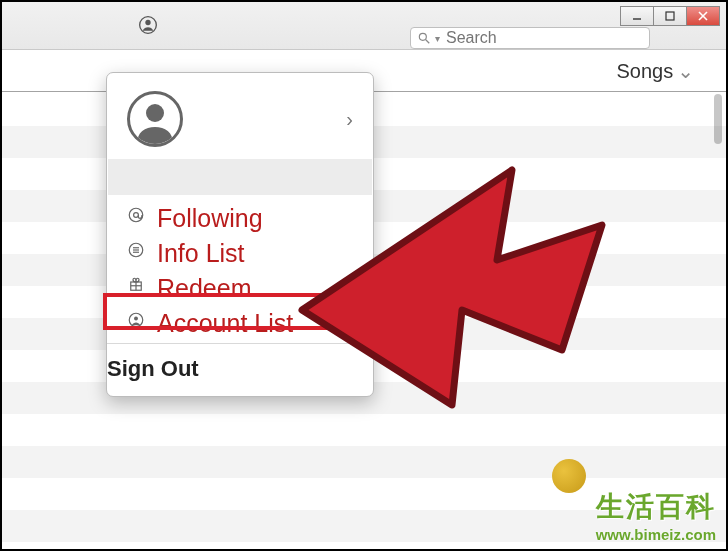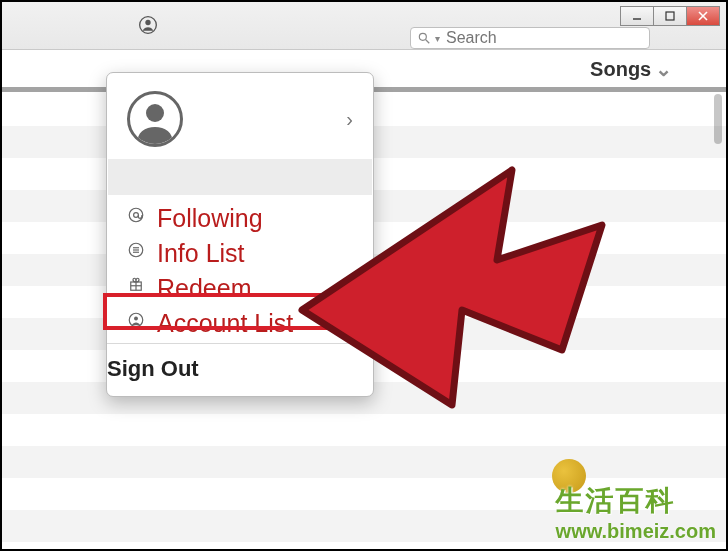--- a/index.html
+++ b/index.html
@@ -19,21 +19,21 @@
 
   
   .acct-icon{position:absolute;left:136px;top:13px;color:#555}
 
   
   .search{position:absolute;right:76px;top:25px;width:240px;height:22px;background:#fff;border:1px solid #bfbfbf;border-radius:4px;display:flex;align-items:center;padding:0 6px;color:#9a9a9a}
   .search input{border:0;outline:0;flex:1;font-size:16px;background:transparent;color:#3b82f6}
   .search svg{margin-right:4px;flex:0 0 auto}
 
   
-  .subbar{height:42px;border-bottom:5px solid #a3a3a3;display:flex;justify-content:flex-end;align-items:center;padding-right:54px;font-size:20px;color:#333;font-weight:700}
+  .subbar{height:42px;border-bottom:1px solid #a3a3a3;display:flex;justify-content:flex-end;align-items:center;padding-right:32px;font-size:20px;color:#333;font-weight:400}
   .subbar .chev{margin-left:4px;color:#888}
 
   
   .rows{position:absolute;left:0;right:0;top:92px;bottom:0}
   .row{height:32px}
   .row.alt{background:#f3f3f3}
 
   
   .vscroll{position:absolute;right:4px;top:92px;width:8px;height:50px;border-radius:4px;background:rgba(0,0,0,.22)}
 
@@ -52,23 +52,23 @@
   .pop .sep{height:1px;background:#d9d9d9;margin:2px 0}
   .pop .signout{padding:10px 0 14px;font-size:22px;font-weight:600;color:#222}
 
   
   .hl{position:absolute;left:101px;top:291px;width:274px;height:37px;border:4px solid #d81f2a;pointer-events:none}
 
   
   .bigarrow{position:absolute;left:280px;top:148px;width:330px;height:280px;pointer-events:none}
 
   
-  .wm{position:absolute;right:10px;bottom:6px;text-align:left}
+  .wm{position:absolute;right:10px;bottom:6px;text-align:right}
   .wm .cn{font-size:28px;font-weight:700;color:#6aa72d;letter-spacing:2px;text-shadow:0 0 3px #fff,1px 1px 0 #fff}
-  .wm .url{font-size:20px;color:#6aa72d;font-weight:600;text-shadow:0 0 2px #fff}
+  .wm .url{font-size:15px;color:#6aa72d;font-weight:600;text-shadow:0 0 2px #fff}
   .wm-dot{position:absolute;right:140px;bottom:56px;width:34px;height:34px;border-radius:50%;background:radial-gradient(circle at 35% 35%,#eac23e,#c79a18)}
 </style>
 </head>
 <body>
 
 <div class="frame">
 
   <div class="toolbar">
     <span class="acct-icon">
       <svg width="20" height="20" viewBox="0 0 24 24" fill="none" stroke="#555" stroke-width="1.6">

